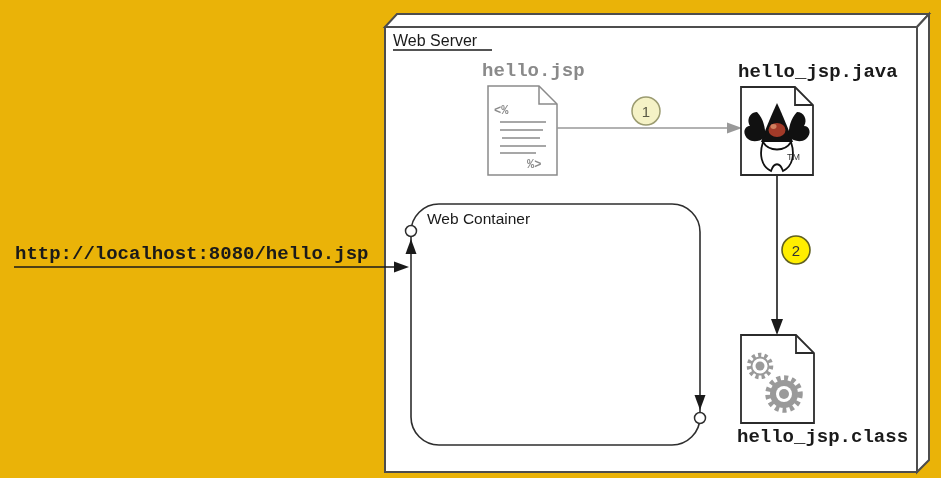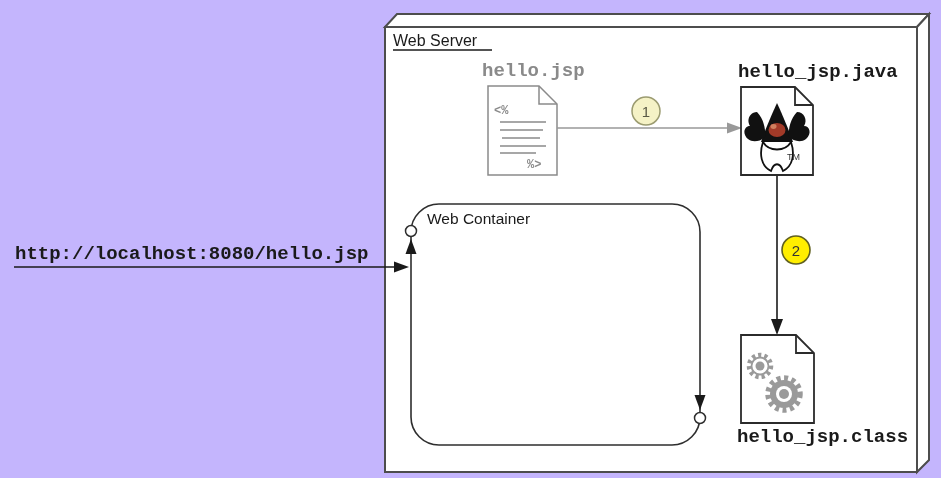--- a/index.html
+++ b/index.html
@@ -1,16 +1,16 @@
 <!DOCTYPE html>
 <html><head>
 <meta charset="utf-8">
 <style>
   html,body{margin:0;padding:0;background:#ffffff;}
-  .page{position:relative;width:941px;height:478px;background:#c4b5fd;overflow:hidden;text-decoration:underline;}
+  .page{position:relative;width:941px;height:478px;background:#eab308;overflow:hidden;text-decoration:underline;}
   svg{display:block;}
   .mono{font-family:"Liberation Mono","DejaVu Sans Mono",monospace;font-weight:bold;}
   .sans{font-family:"Liberation Sans","DejaVu Sans",sans-serif;}
 </style>
 </head>
 <body>
 
 <div class="page">
 <svg width="941" height="491" viewBox="0 0 941 491">
 

